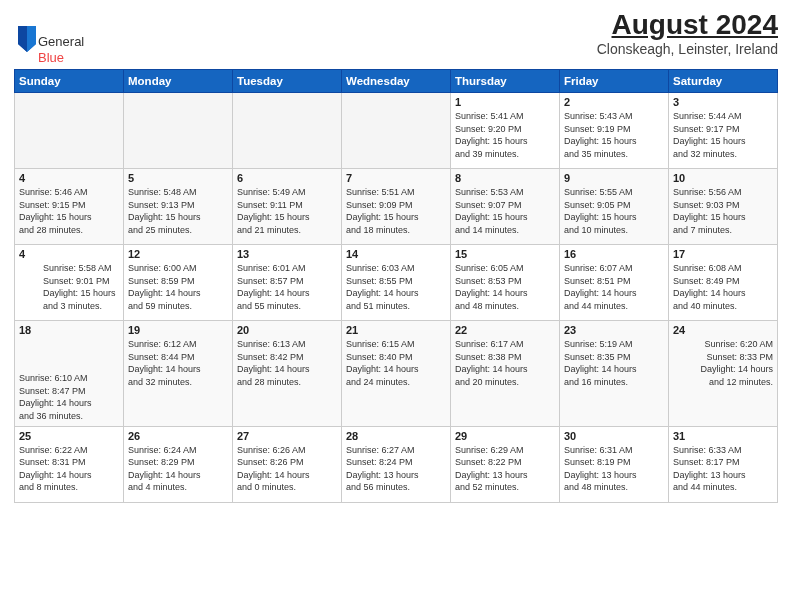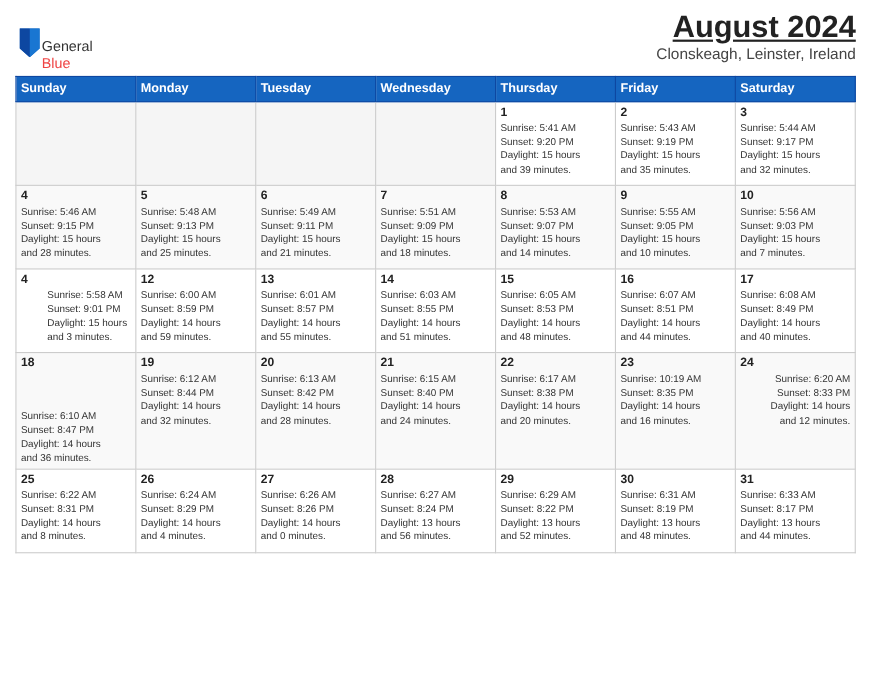--- a/index.html
+++ b/index.html
@@ -293,21 +293,21 @@
           </td>
           <td>
             <div class="day-num">22</div>
             <div class="day-info" style="white-space: pre-line;">Sunrise: 6:17 AM
 Sunset: 8:38 PM
 Daylight: 14 hours
 and 20 minutes.</div>
           </td>
           <td>
             <div class="day-num">23</div>
-            <div class="day-info" style="white-space: pre-line;">Sunrise: 10:19 AM
+            <div class="day-info" style="white-space: pre-line;">Sunrise: 5:19 AM
 Sunset: 8:35 PM
 Daylight: 14 hours
 and 16 minutes.</div>
           </td>
           <td>
             <div class="day-num">24</div>
             <div class="day-info" style="white-space: pre-line; text-align: right;">Sunrise: 6:20 AM
 Sunset: 8:33 PM
 Daylight: 14 hours
 and 12 minutes.</div>

